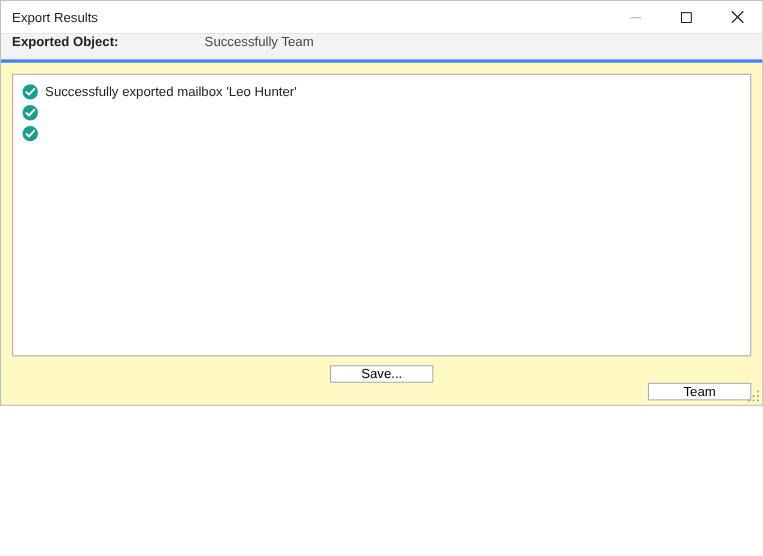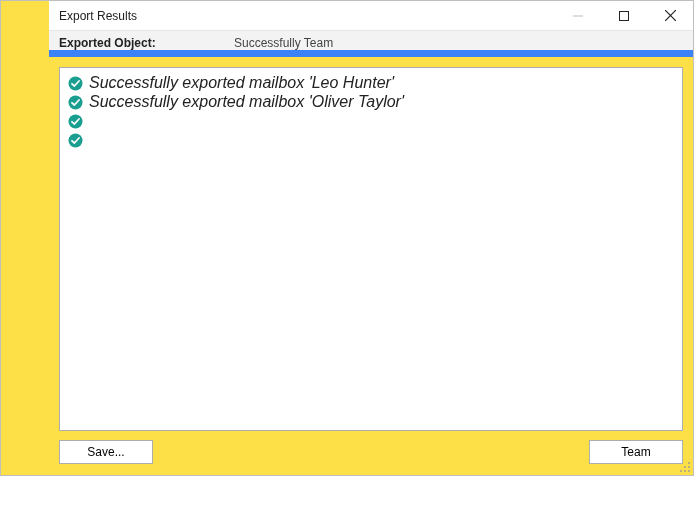--- a/index.html
+++ b/index.html
@@ -5,26 +5,25 @@
   * { box-sizing: border-box; }
   html, body {
     margin: 0; padding: 0;
     width: 694px; height: 505px;
     font-family: "Segoe UI", Tahoma, sans-serif;
     font-size: 12px;
     color: #222;
     background: #fff;
   }
   .window {
-    width: 694px; height: 476px;
+    width: 694px; height: 369px;
     border: 1px solid #bfbfbf;
     display: flex;
     flex-direction: column;
-    background: #fde047;
-    padding-left: 48px;
+    background: #fef9c3;
   }
   .titlebar {
     height: 30px;
     display: flex;
     align-items: center;
     background: #fff;
     border-bottom: 1px solid #e6e6e6;
   }
   .titlebar-title {
     padding-left: 10px;
@@ -38,23 +37,23 @@
   .win-btn {
     width: 46px;
     display: flex;
     align-items: center;
     justify-content: center;
   }
   .win-btn svg { display: block; }
   .header-row {
     height: 26px;
     background: #f3f3f3;
-    border-bottom: 7px solid #3b82f6;
-    display: flex;
-    align-items: flex-end;
+    border-bottom: 3px solid #3b82f6;
+    display: flex;
+    align-items: flex-start;
     padding-left: 10px;
     font-size: 12px;
   }
   .header-label {
     font-weight: 600;
     width: 175px;
   }
   .header-value {
     color: #444;
   }
@@ -75,31 +74,31 @@
     align-items: center;
     height: 18px;
     margin-bottom: 1px;
   }
   .result-icon {
     width: 15px; height: 15px;
     margin-right: 6px;
     flex-shrink: 0;
   }
   .result-text {
-    font-size: 16px;
+    font-size: 12px;
     color: #222;
     white-space: nowrap;
-    font-style: italic;
   }
   .footer {
     height: 44px;
     padding: 8px 10px 10px 10px;
     display: flex;
     align-items: center;
     position: relative;
+    flex-direction: column;
   }
   .btn {
     height: 24px;
     border: 1px solid #adadad;
     background: #fff;
     font-family: inherit;
     font-size: 12px;
     padding: 0 8px;
     cursor: pointer;
     display: inline-flex;
@@ -170,27 +169,20 @@
 
   <div class="content-wrap">
     <div class="results-box" id="results-box">
 
     <div class="result-row">
           <span class="result-icon"><svg width="15" height="15" viewBox="0 0 15 15">
               <circle cx="7.5" cy="7.5" r="7" fill="#1a9e8f"></circle>
               <path d="M4 7.8 L6.4 10 L11 5" fill="none" stroke="#fff" stroke-width="1.8" stroke-linecap="round" stroke-linejoin="round"></path>
             </svg></span>
           <span class="result-text">Successfully exported mailbox 'Leo Hunter'</span>
-        </div>
-        <div class="result-row">
-          <span class="result-icon"><svg width="15" height="15" viewBox="0 0 15 15">
-              <circle cx="7.5" cy="7.5" r="7" fill="#1a9e8f"></circle>
-              <path d="M4 7.8 L6.4 10 L11 5" fill="none" stroke="#fff" stroke-width="1.8" stroke-linecap="round" stroke-linejoin="round"></path>
-            </svg></span>
-          <span class="result-text">Successfully exported mailbox 'Oliver Taylor'</span>
         </div>
         <div class="result-row">
           <span class="result-icon"><svg width="15" height="15" viewBox="0 0 15 15">
               <circle cx="7.5" cy="7.5" r="7" fill="#1a9e8f"></circle>
               <path d="M4 7.8 L6.4 10 L11 5" fill="none" stroke="#fff" stroke-width="1.8" stroke-linecap="round" stroke-linejoin="round"></path>
             </svg></span>
         </div>
         <div class="result-row">
           <span class="result-icon"><svg width="15" height="15" viewBox="0 0 15 15">
               <circle cx="7.5" cy="7.5" r="7" fill="#1a9e8f"></circle>

